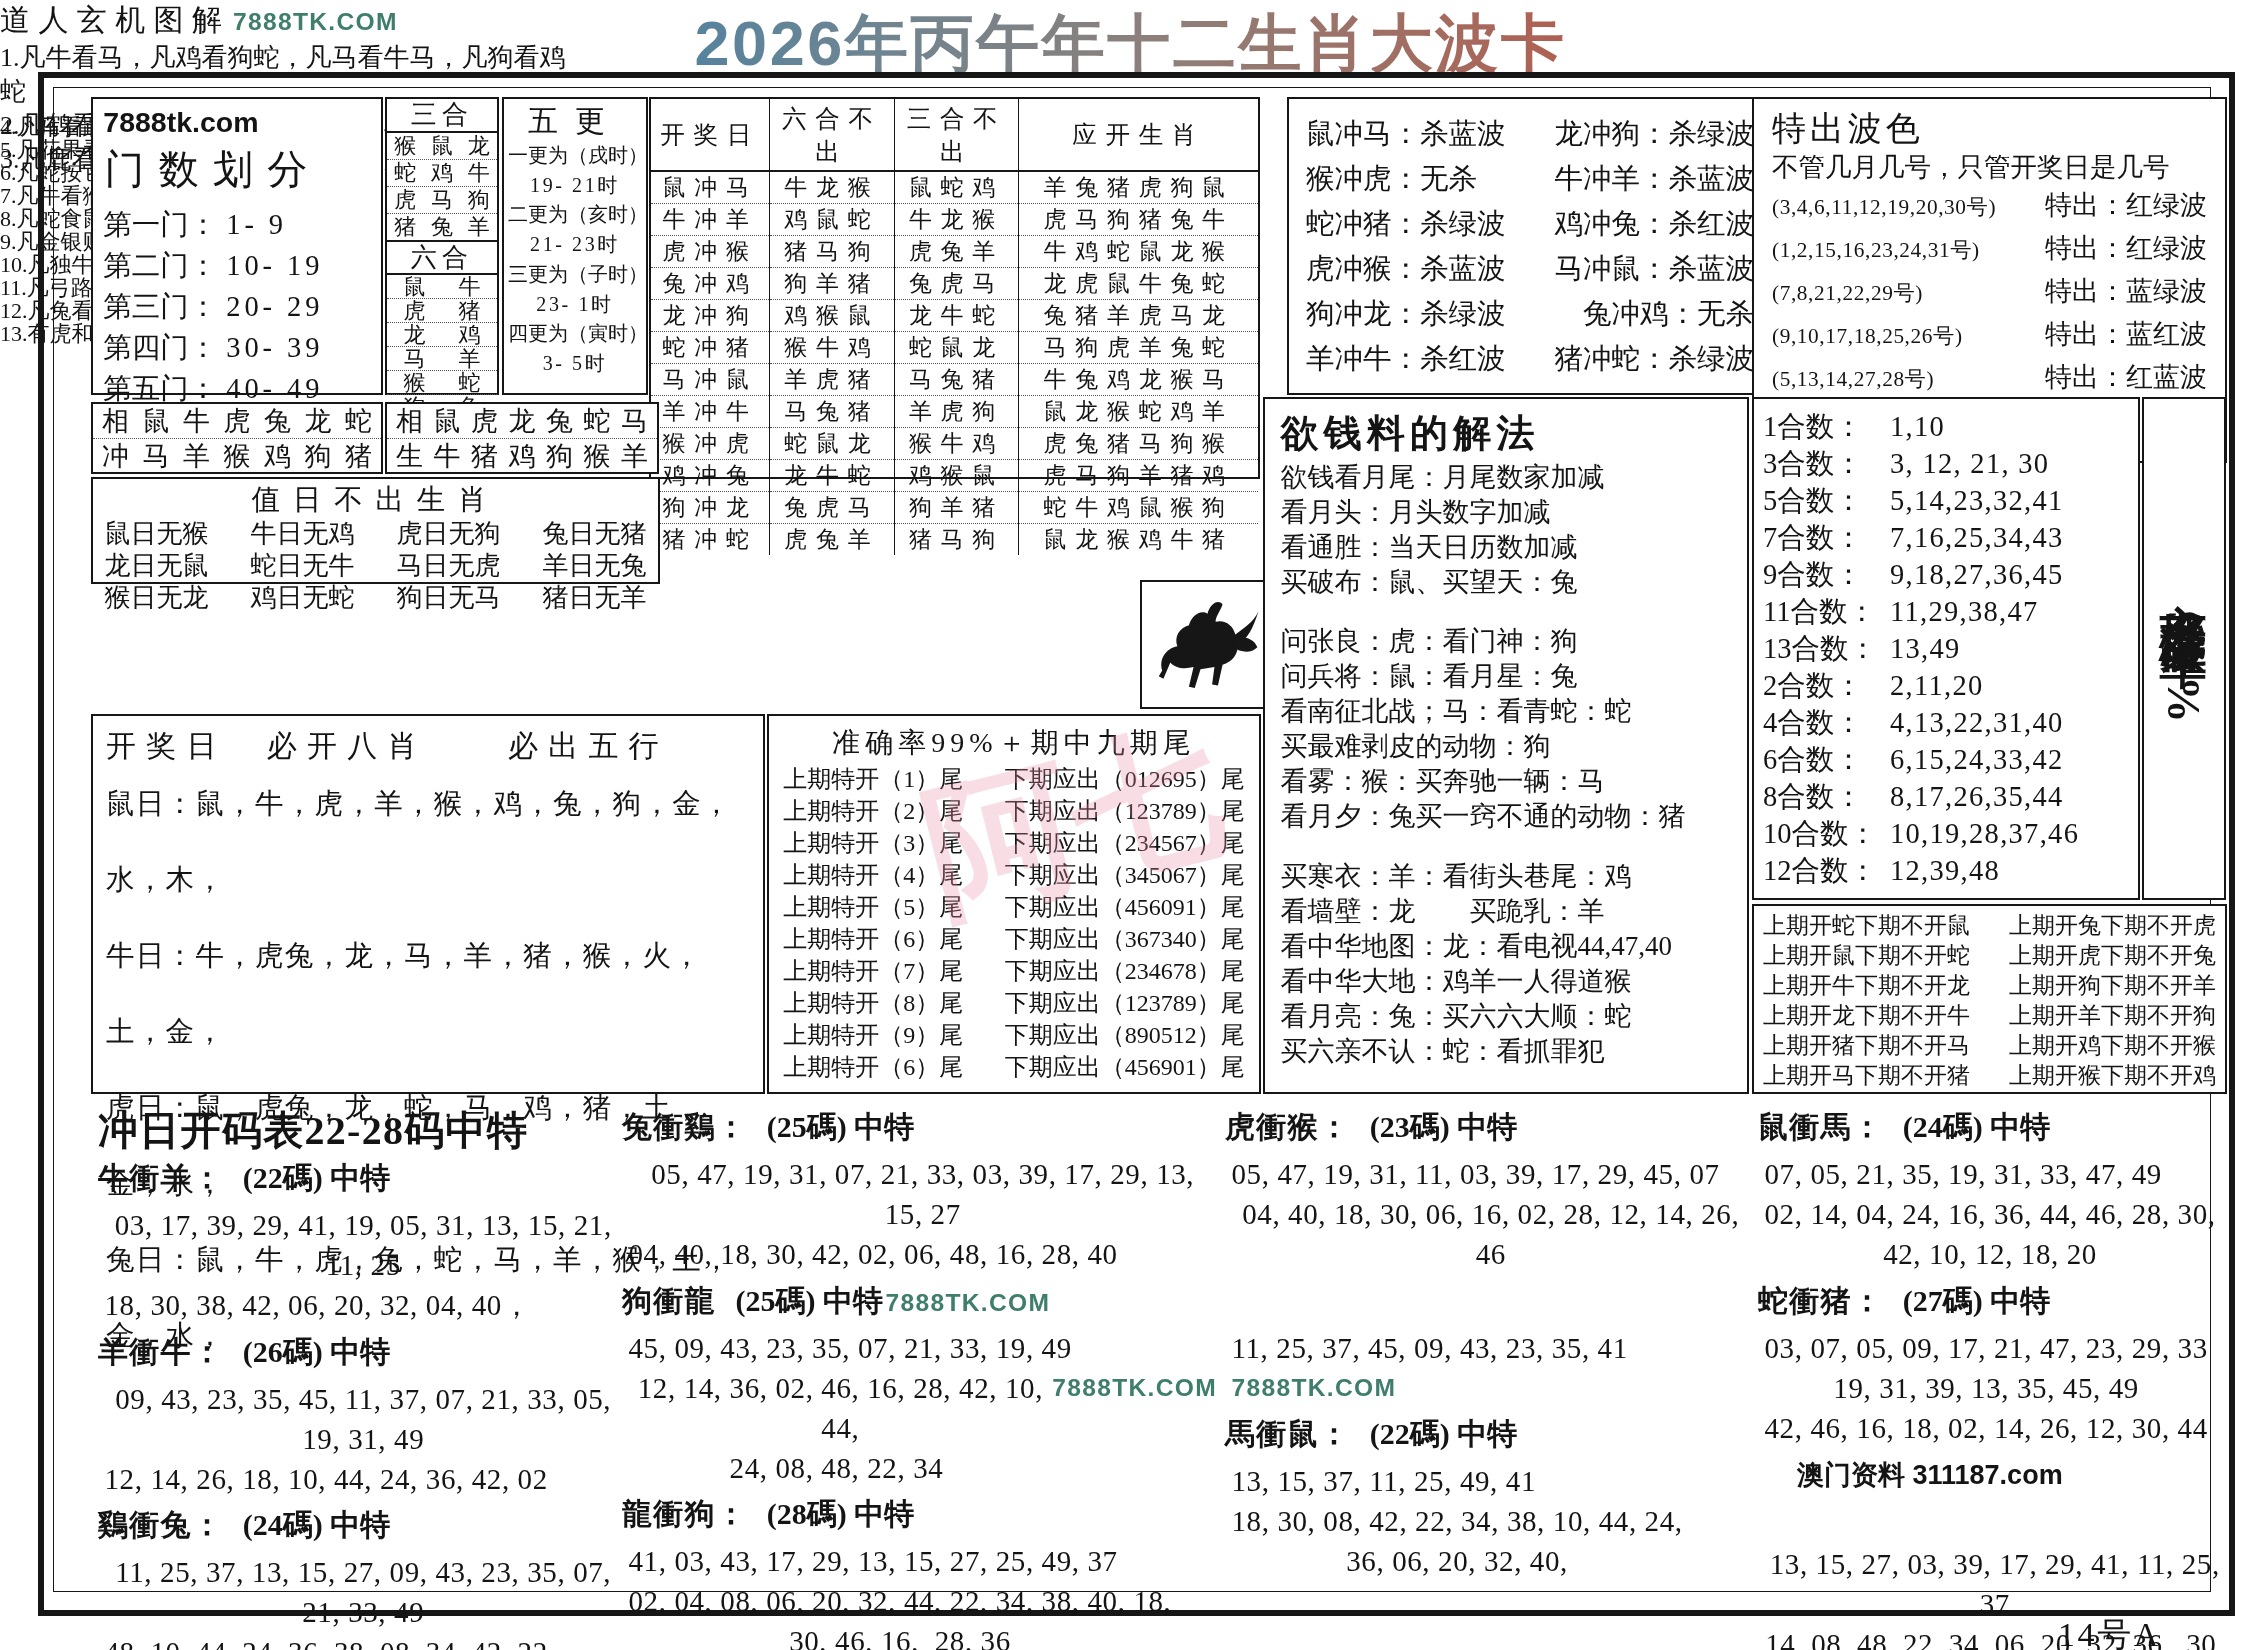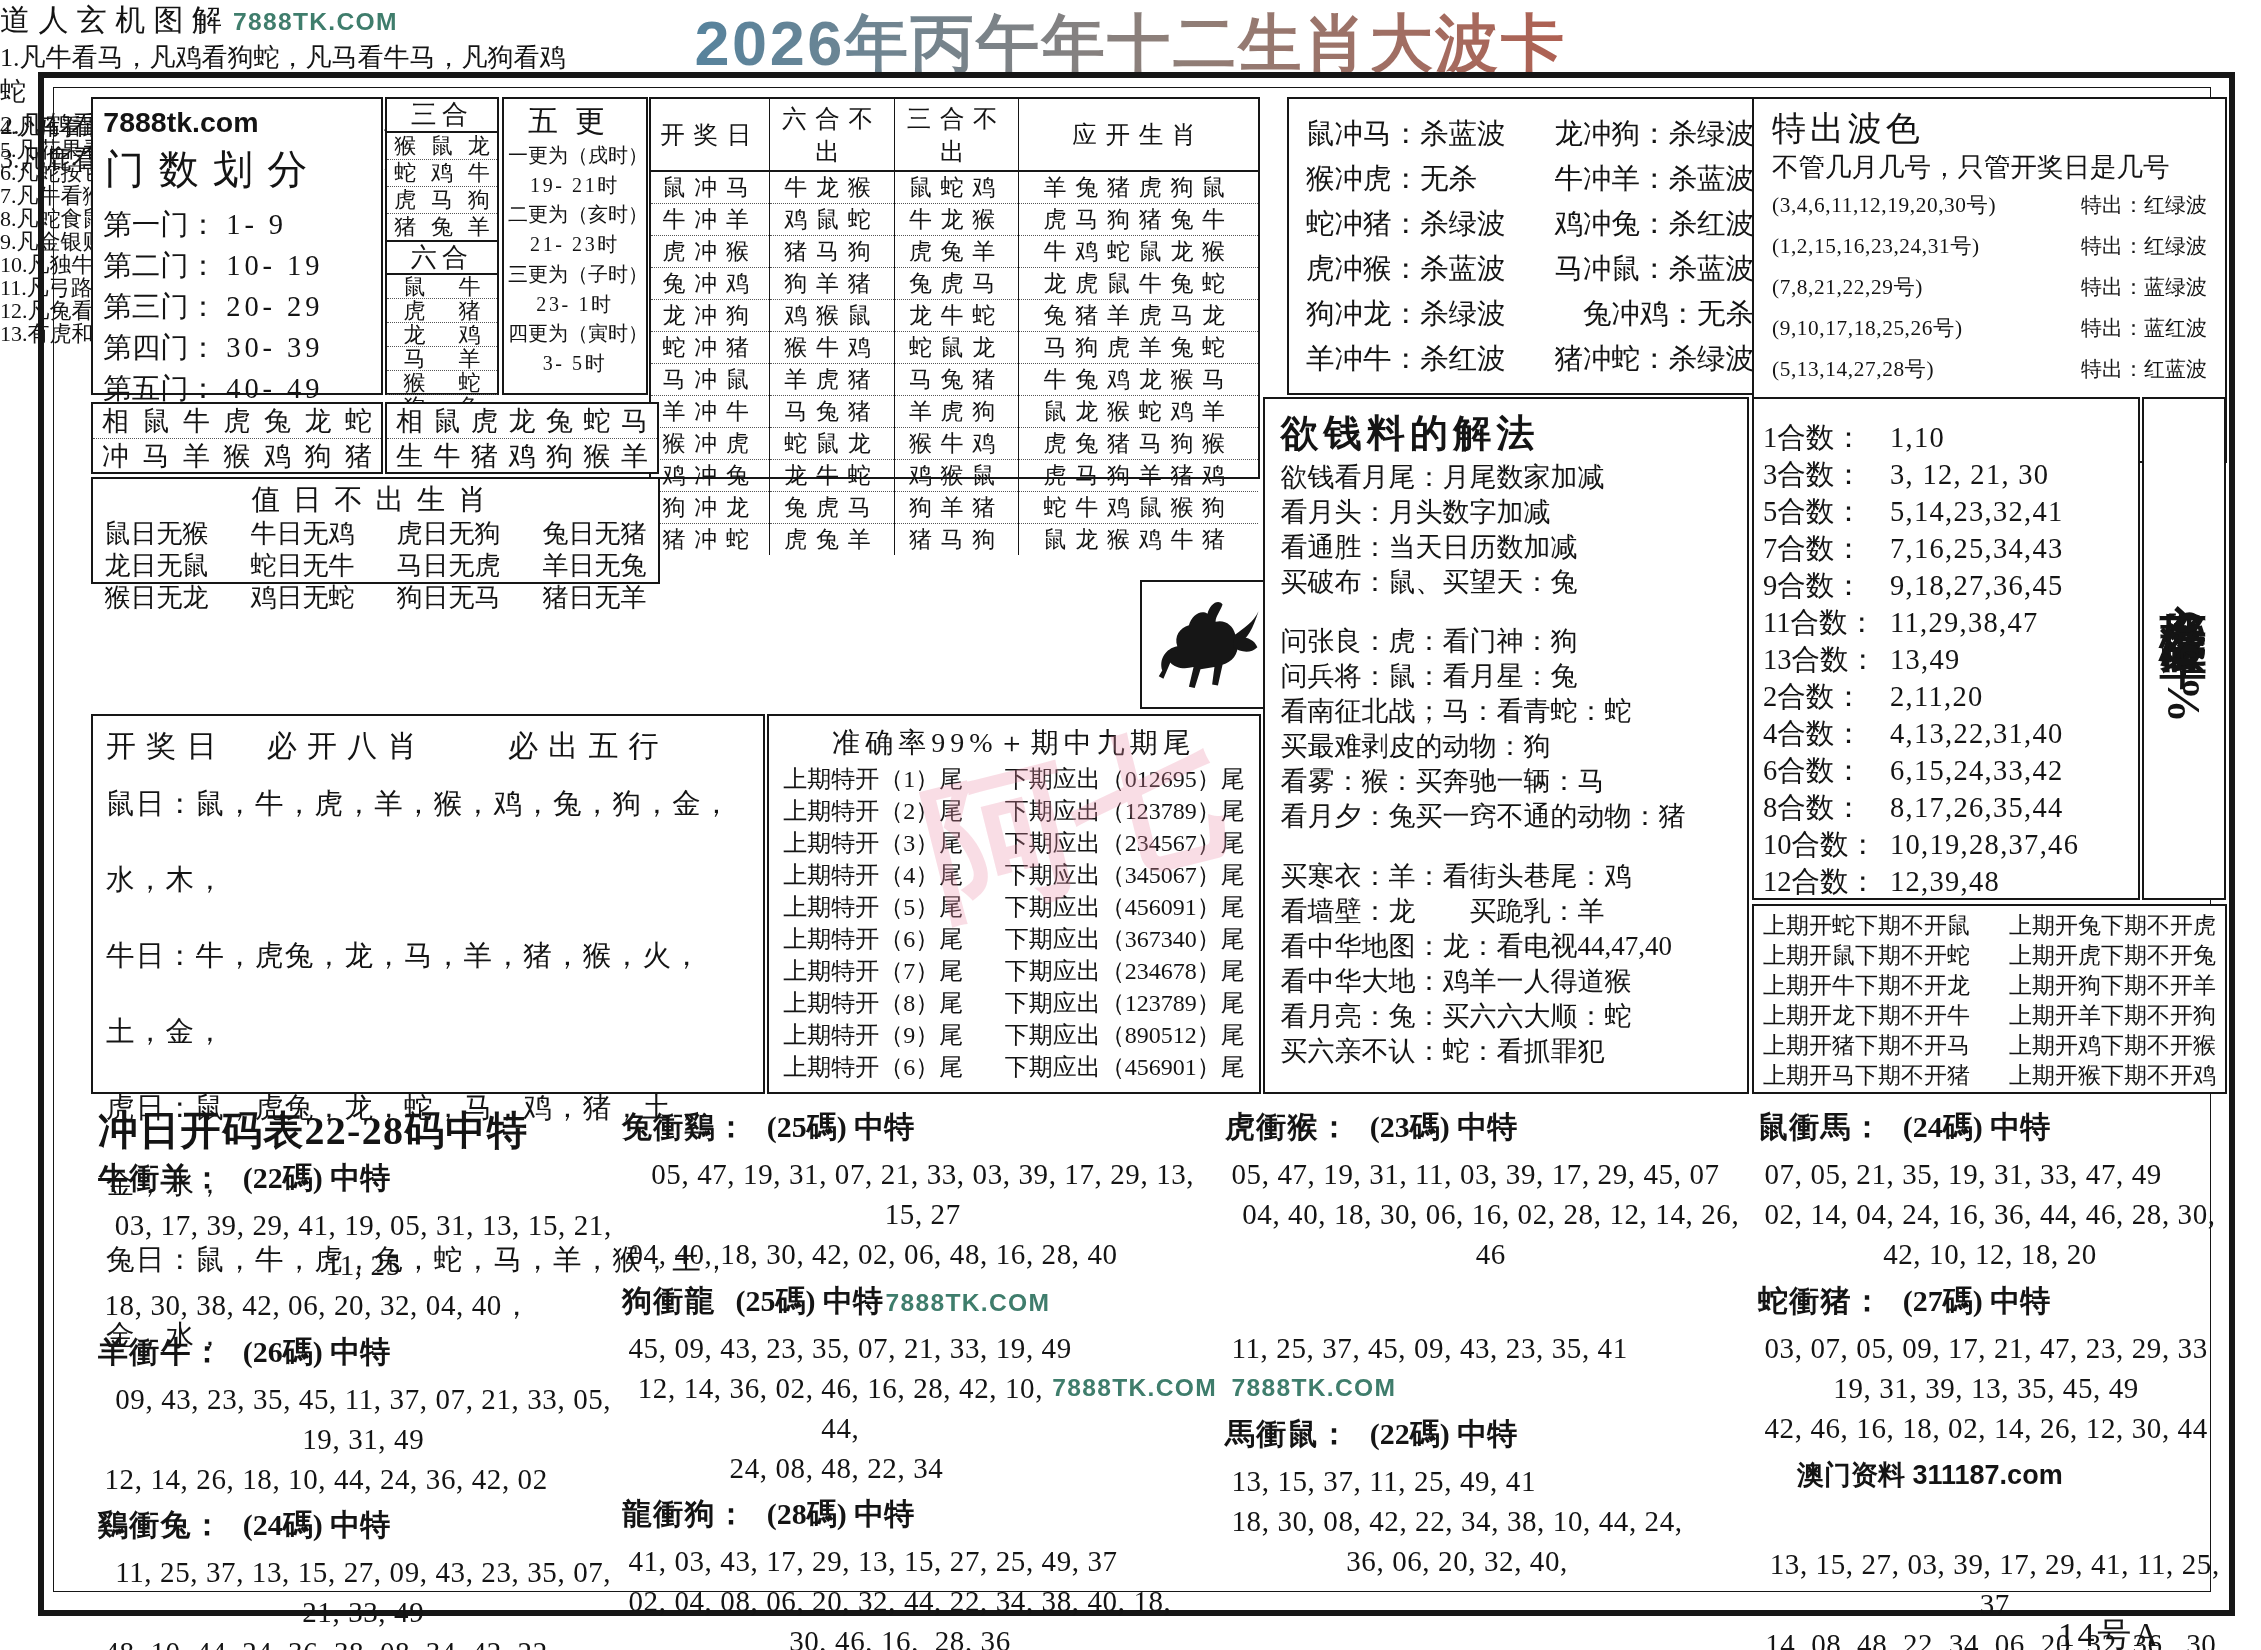--- a/index.html
+++ b/index.html
@@ -40,21 +40,21 @@
   .c0{width:118px}.c1{width:124px}.c2{width:124px}.c3{width:238px}
   
   .pE{left:1263px;top:97px;width:486px;height:298px;padding:11.6px 17px;margin-left:24px;}
   .sha-row{display:flex;justify-content:space-between;font-size:28.5px;line-height:45px;}
   
   .pF{left:1752px;top:97px;width:475px;height:366px;padding:9px 18px;}
   .pF .hd{font-size:34px;letter-spacing:3.9px;line-height:41px;}
   .pF .sub{font-size:26.5px;line-height:36px;}
   .tc-row{display:flex;justify-content:space-between;align-items:baseline;line-height:41px;}
   .tc-row .n{font-size:21.3px;letter-spacing:0.6px;}
-  .tc-row .r{font-size:21px;margin-left:26px;}
+  .tc-row .r{font-size:27px;margin-left:26px;}
   
   .pG{left:91px;top:402px;width:292px;height:72px;}
   .pH{left:385px;top:402px;width:274px;height:72px;}
   .zrow{display:flex;justify-content:space-between;padding:0 9px;font-size:27px;line-height:34px;}
   .zrow.first{border-bottom:1.3px dotted #555;}
   
   .pI{left:91px;top:477px;width:569px;height:107px;padding:2.6px 11.6px;}
   .pI .hd{text-align:center;font-size:28.5px;letter-spacing:.45em;line-height:36px;}
   .zhiri-row{display:flex;justify-content:space-between;font-size:26px;line-height:32px;}
   
@@ -72,21 +72,21 @@
   .bk-row{font-size:28.5px;line-height:76px;letter-spacing:1.3px;}
   
   .pM{left:767px;top:714px;width:494px;height:380px;padding:6.5px 14.2px;}
   .pM .hd{text-align:center;font-size:28px;letter-spacing:.18em;line-height:40px;}
   .zq-row{display:flex;justify-content:space-between;font-size:24px;line-height:32px;}
   
   .pN{left:1263px;top:397px;width:486px;height:697px;padding:6.5px 15.5px;}
   .pN .hd{font-size:38px;font-weight:700;letter-spacing:5.2px;line-height:54px;}
   .yq-line{font-size:27px;line-height:35px;min-height:24.6px;}
   
-  .pO{left:1752px;top:397px;width:388px;height:503px;padding:20px 9px;}
+  .pO{left:1752px;top:397px;width:388px;height:503px;padding:9px 9px;}
   .hs-row{display:flex;font-size:28.5px;line-height:37px;}
   .hs-row .l{width:127px;}
   .hs-row .v{letter-spacing:1.3px;}
   
   .pP{left:2142px;top:397px;width:84px;height:503px;display:flex;align-items:center;justify-content:center;}
   .vert{writing-mode:vertical-rl;text-orientation:mixed;font-size:47px;font-weight:700;letter-spacing:9px;}
   
   .pQ{left:1752px;top:904px;width:475px;height:190px;padding:5.2px 9px;}
   .sq-row{display:flex;justify-content:space-between;font-size:23px;line-height:30px;}
   

